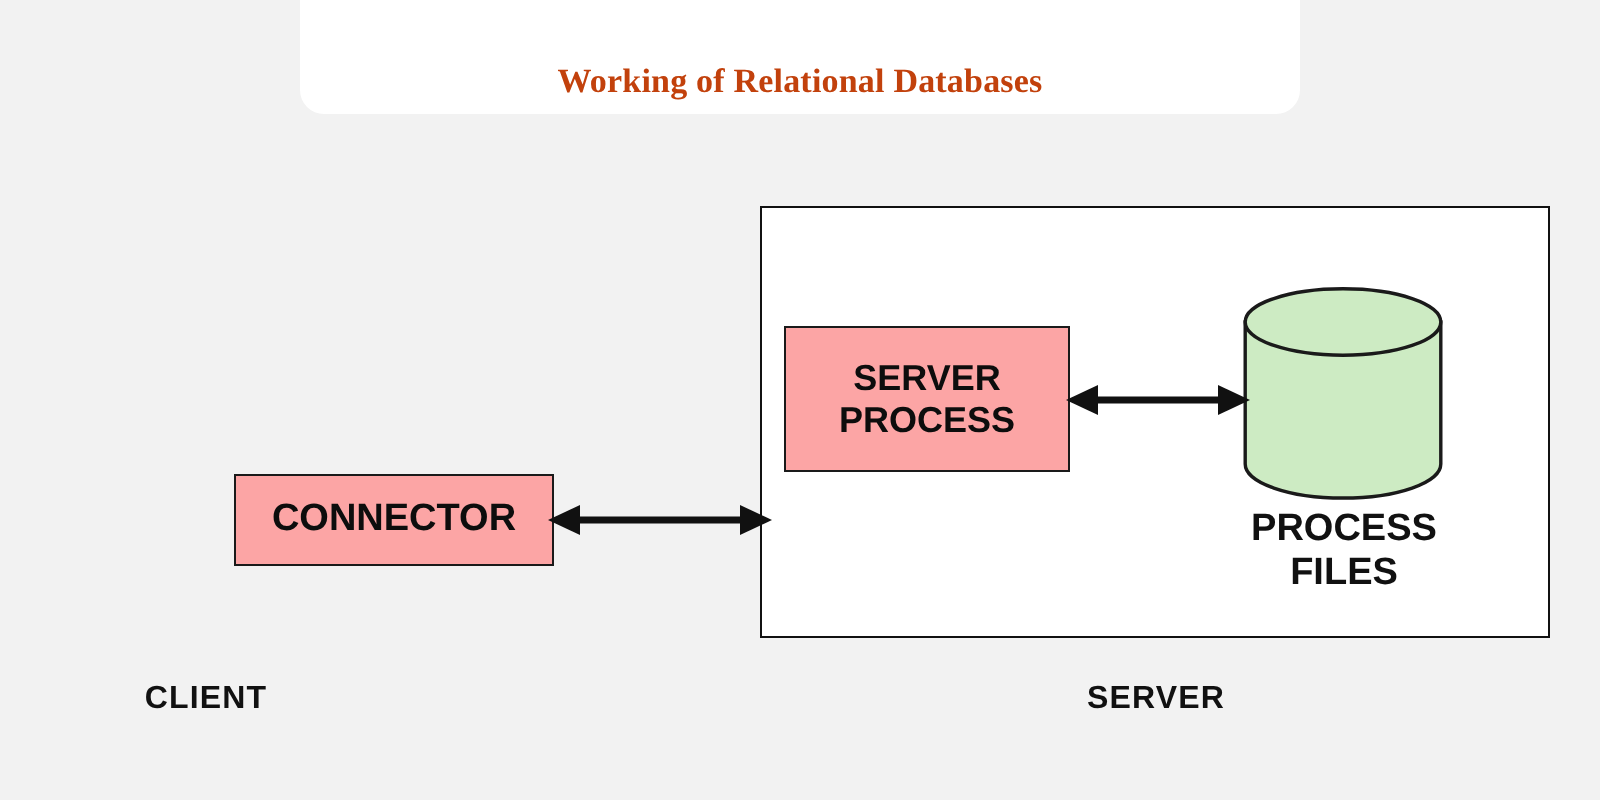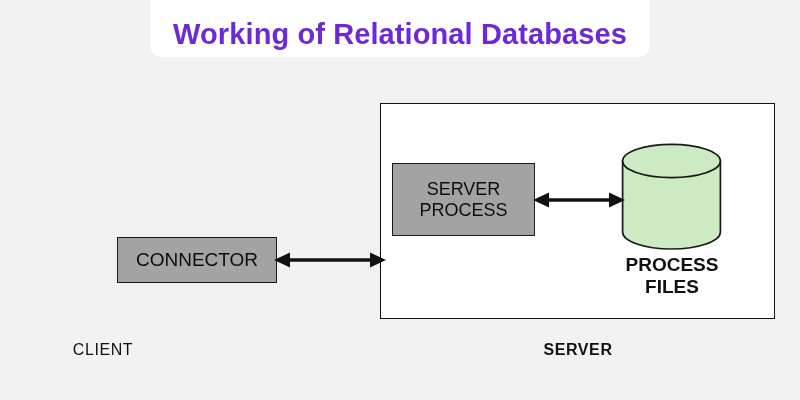--- a/index.html
+++ b/index.html
@@ -31,38 +31,39 @@
     height: 67px;
     background: #ffffff;
     border-radius: 0 0 12px 12px;
     display: flex;
     align-items: flex-end;
     justify-content: center;
     padding-bottom: 8px;
     box-sizing: border-box;
   }
   .title-text {
-    font-size: 29px;
-    font-weight: bold;
-    color: #6d28d9;
+    font-size: 17px;
+    font-weight: bold;
+    color: #c2410c;
     letter-spacing: 0.1px;
     line-height: 1;
+    font-family: Liberation Serif, serif;
   }
 
   
   .green-box {
     position: absolute;
-    background: #a3a3a3;
+    background: #fca5a5;
     border: 1.6px solid #1a1a1a;
     box-sizing: border-box;
     display: flex;
     align-items: center;
     justify-content: center;
     text-align: center;
-    font-weight: normal;
+    font-weight: bold;
     color: #0d0d0d;
   }
 
   #app-box {
     left: 27px;
     top: 175px;
     width: 153px;
     height: 94px;
     font-size: 19px;
     z-index: 2;
@@ -131,21 +132,21 @@
     font-size: 19px;
     font-weight: bold;
     line-height: 1.18;
     z-index: 3;
   }
   #client-label {
     left: 20px;
     top: 341px;
     width: 166px;
     font-size: 16px;
-    font-weight: normal;
+    font-weight: bold;
     letter-spacing: 0.6px;
     z-index: 3;
   }
   #server-label {
     left: 495px;
     top: 341px;
     width: 166px;
     font-size: 16px;
     font-weight: bold;
     letter-spacing: 0.6px;

